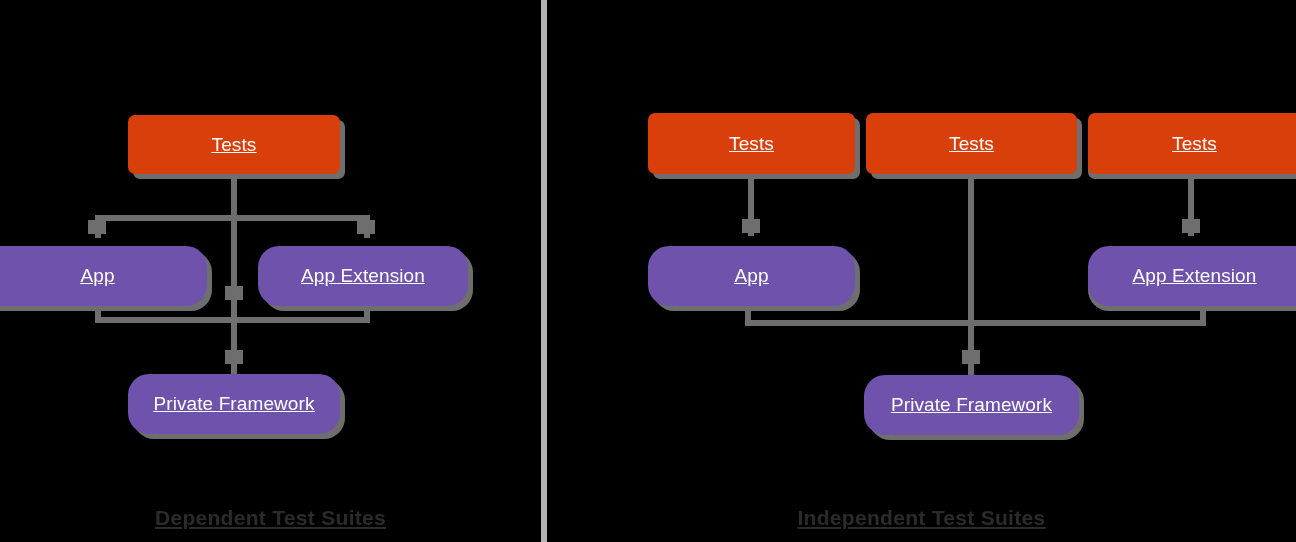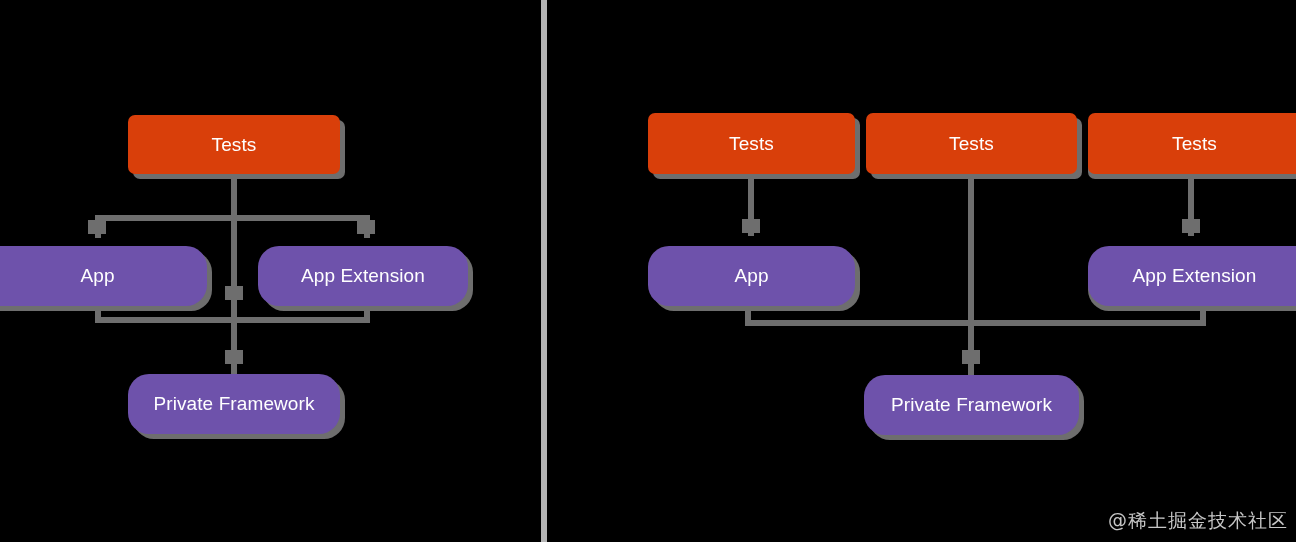--- a/index.html
+++ b/index.html
@@ -1,16 +1,16 @@
 <!DOCTYPE html>
 <html><head>
 <meta charset="utf-8">
 <title>Test Suite Dependency Diagram</title>
 <style>
-  * { box-sizing: border-box; margin: 0; padding: 0; }
+  * { box-sizing: border-box; margin: 0; padding: 0; text-decoration: underline; }
 
   html, body {
     background: #000000;
     width: 1296px;
     height: 542px;
     overflow: hidden;
     font-family: "Liberation Sans", "DejaVu Sans", sans-serif;
   }
 
   #stage {
@@ -131,20 +131,21 @@
   </div>
 
   <div class="node product" style="left:258px; top:246px; width:210px; height:60px;">
     <span>App Extension</span>
   </div>
 
   <div class="node product" style="left:128px; top:374px; width:212px; height:60px;">
     <span>Private Framework</span>
   </div>
 
+  <div class="caption" style="left:0px; top:506px; width:541px;">Dependent Test Suites</div>
 
   <div class="conn v" style="left:748px; top:174px; height:62px;"></div>
   <div class="plug" style="left:742px; top:219px;"></div>
 
   <div class="conn v" style="left:968px; top:174px; height:201px;"></div>
   <div class="plug" style="left:962px; top:350px;"></div>
 
   <div class="conn v" style="left:1188px; top:174px; height:62px;"></div>
   <div class="plug" style="left:1182px; top:219px;"></div>
 
@@ -169,16 +170,16 @@
   </div>
 
   <div class="node product clip-right" style="left:1088px; top:246px; width:213px; height:60px;">
     <span>App Extension</span>
   </div>
 
   <div class="node product" style="left:864px; top:375px; width:215px; height:60px;">
     <span>Private Framework</span>
   </div>
 
+  <div class="caption" style="left:547px; top:506px; width:749px;">Independent Test Suites</div>
 
-  <div class="watermark">@稀土掘金技术社区</div>
 
 </div>
 
 </body></html>

